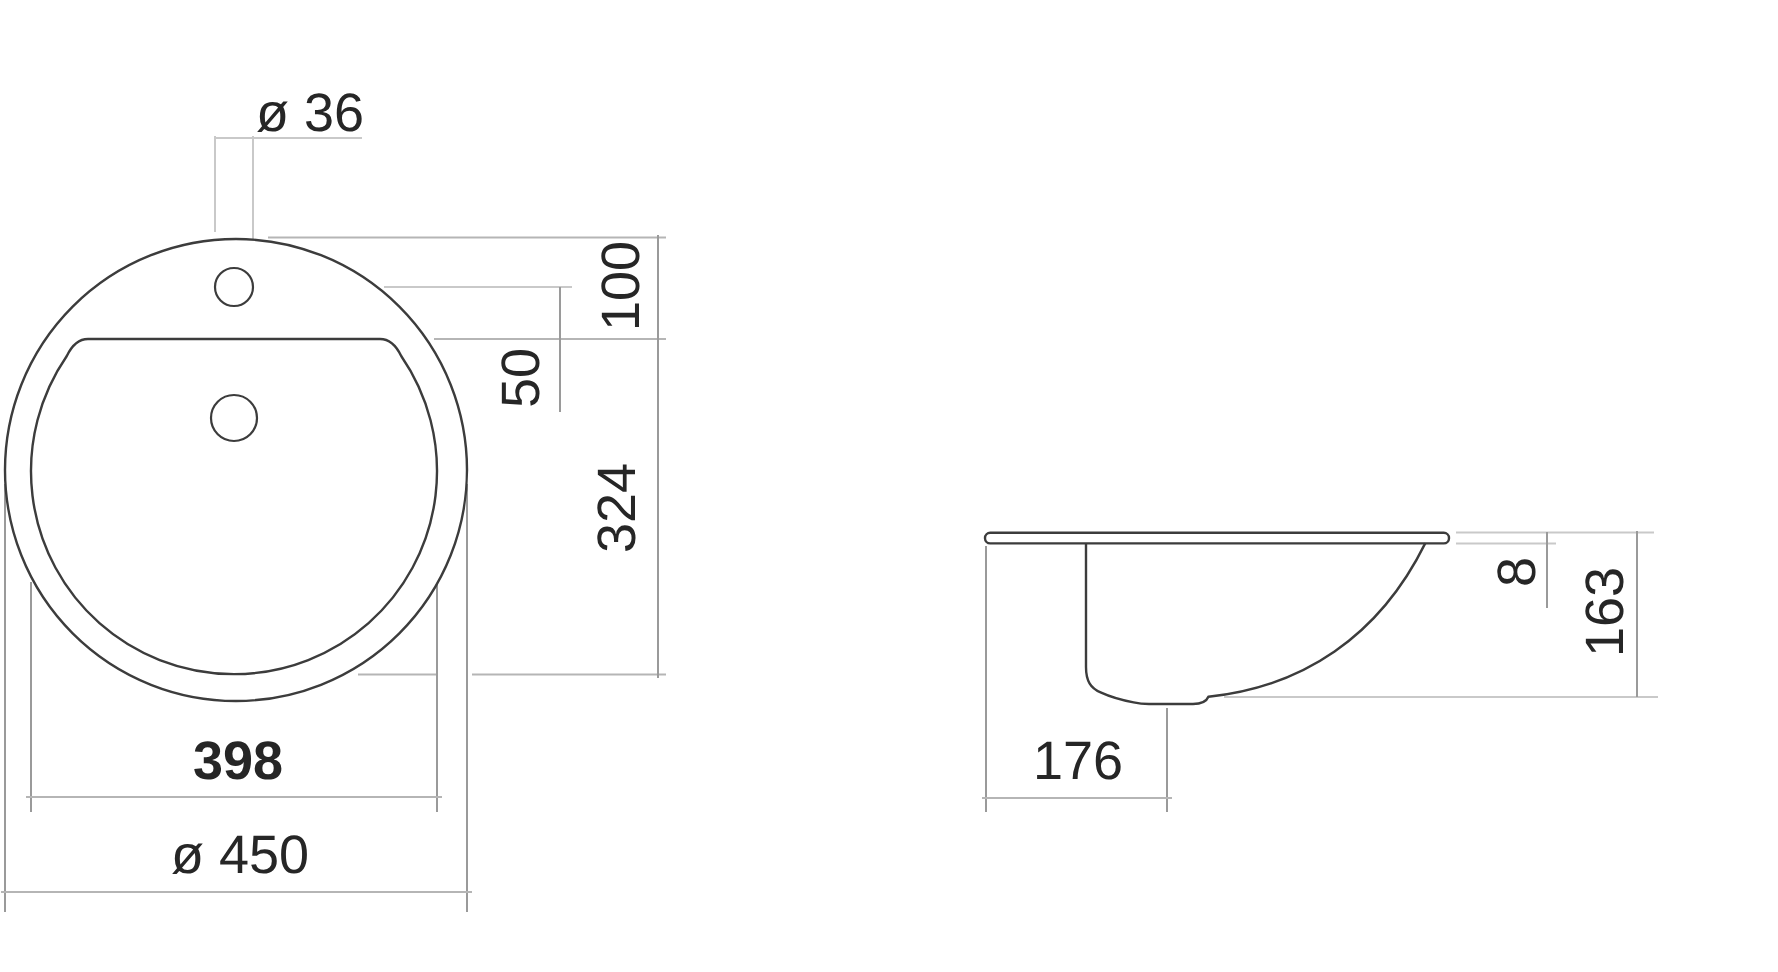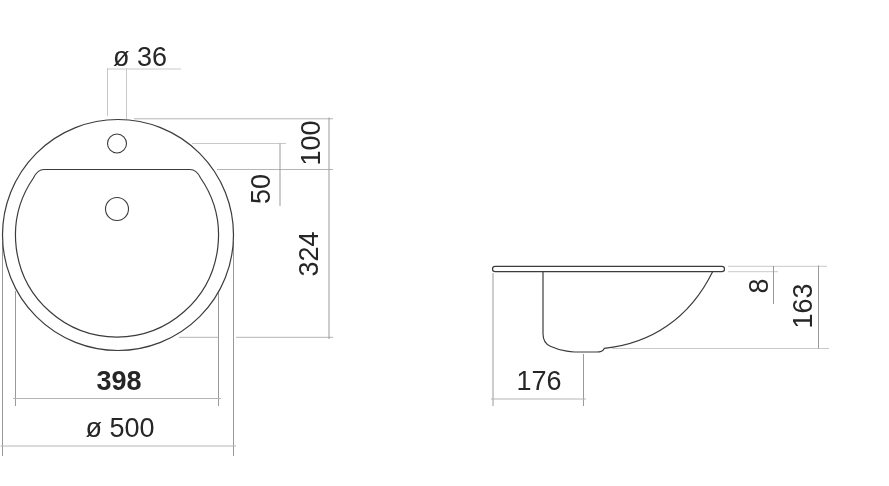--- a/index.html
+++ b/index.html
@@ -91,23 +91,23 @@
                L 543 333.5
                C 543 340.5 545.3 344 550.3 346.2
                C 555.5 348.6 560.5 350 566.8 351.2
                C 569.5 351.8 571.5 352 574.5 352
                L 596.5 352
                C 601.5 352 603.3 350.6 604.2 348.4
                C 651 343.5 689.5 318.5 712.6 271.7"></path>
     </g>
   </svg>
 
-  <div class="dim" style="left:140px;top:57px;">ø 36</div>
+  <div class="dim" style="left:155px;top:57px;">ø 36</div>
   <div class="dim rot" style="left:311px;top:143px;">100</div>
   <div class="dim rot" style="left:261px;top:189px;">50</div>
   <div class="dim rot" style="left:309px;top:254px;">324</div>
   <div class="dim" style="left:119px;top:381px;font-weight:bold;">398</div>
-  <div class="dim" style="left:120px;top:428px;">ø 500</div>
+  <div class="dim" style="left:120px;top:428px;">ø 450</div>
   <div class="dim" style="left:539px;top:381px;">176</div>
   <div class="dim rot" style="left:759px;top:286px;">8</div>
   <div class="dim rot" style="left:803px;top:306px;">163</div>
 
 </div>
 
 </body></html>

